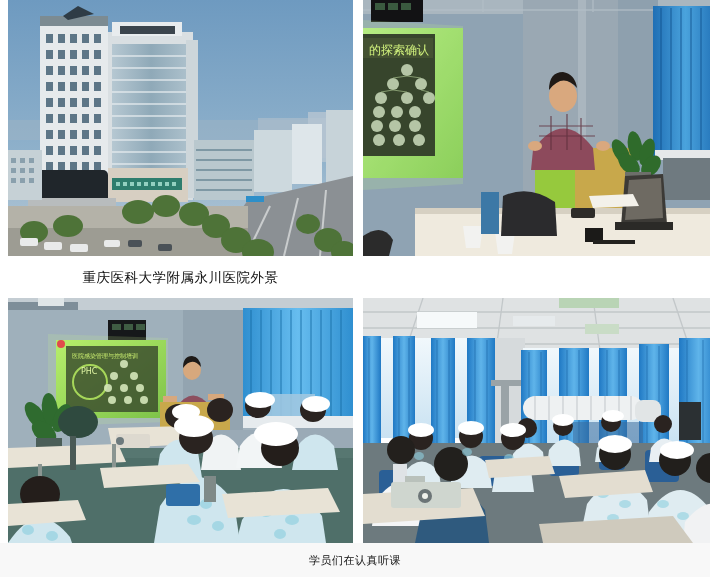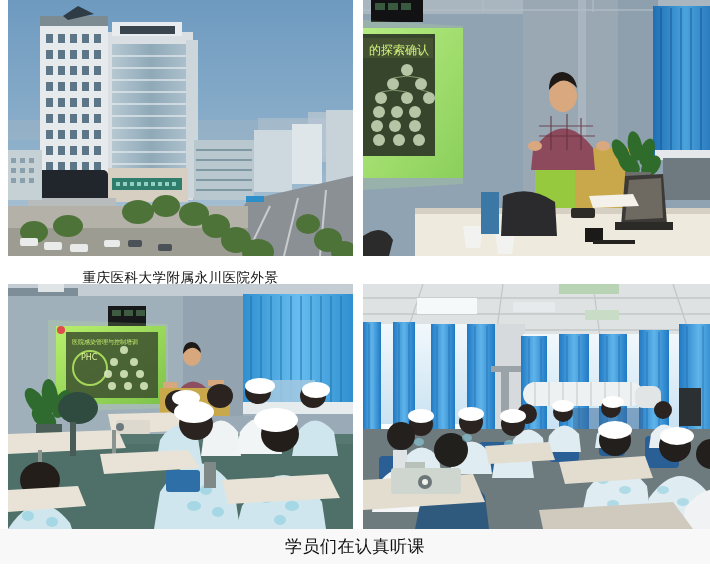--- a/index.html
+++ b/index.html
@@ -30,34 +30,34 @@
   .photo.r1 { height: 256px; }
   .photo.r2 { height: 245px; }
   .photo svg { display: block; width: 100%; height: 100%; }
 
   .caption-row { display: flex; width: 710px; background: #ffffff; }
   .caption {
     text-align: center;
     font-size: 13.5px;
     color: #111111;
     line-height: 28px;
-    height: 28px;
+    height: 42px;
     padding-top: 7px;
     font-family: "DejaVu Sans", "Liberation Sans", sans-serif;
     letter-spacing: 0.5px;
   }
   .caption.left  { width: 345px; flex: 0 0 345px; }
   .caption.right { width: 355px; flex: 0 0 355px; }
 
   .caption-full {
     width: 710px;
     height: 35px;
     background: #f8f8f8;
     text-align: center;
-    font-size: 17px;
+    font-size: 11px;
     color: #111111;
     line-height: 35px;
     font-family: "DejaVu Sans", "Liberation Sans", sans-serif;
     letter-spacing: 0.5px;
   }
 </style>
 </head>
 <body>
 
 <div class="page">

